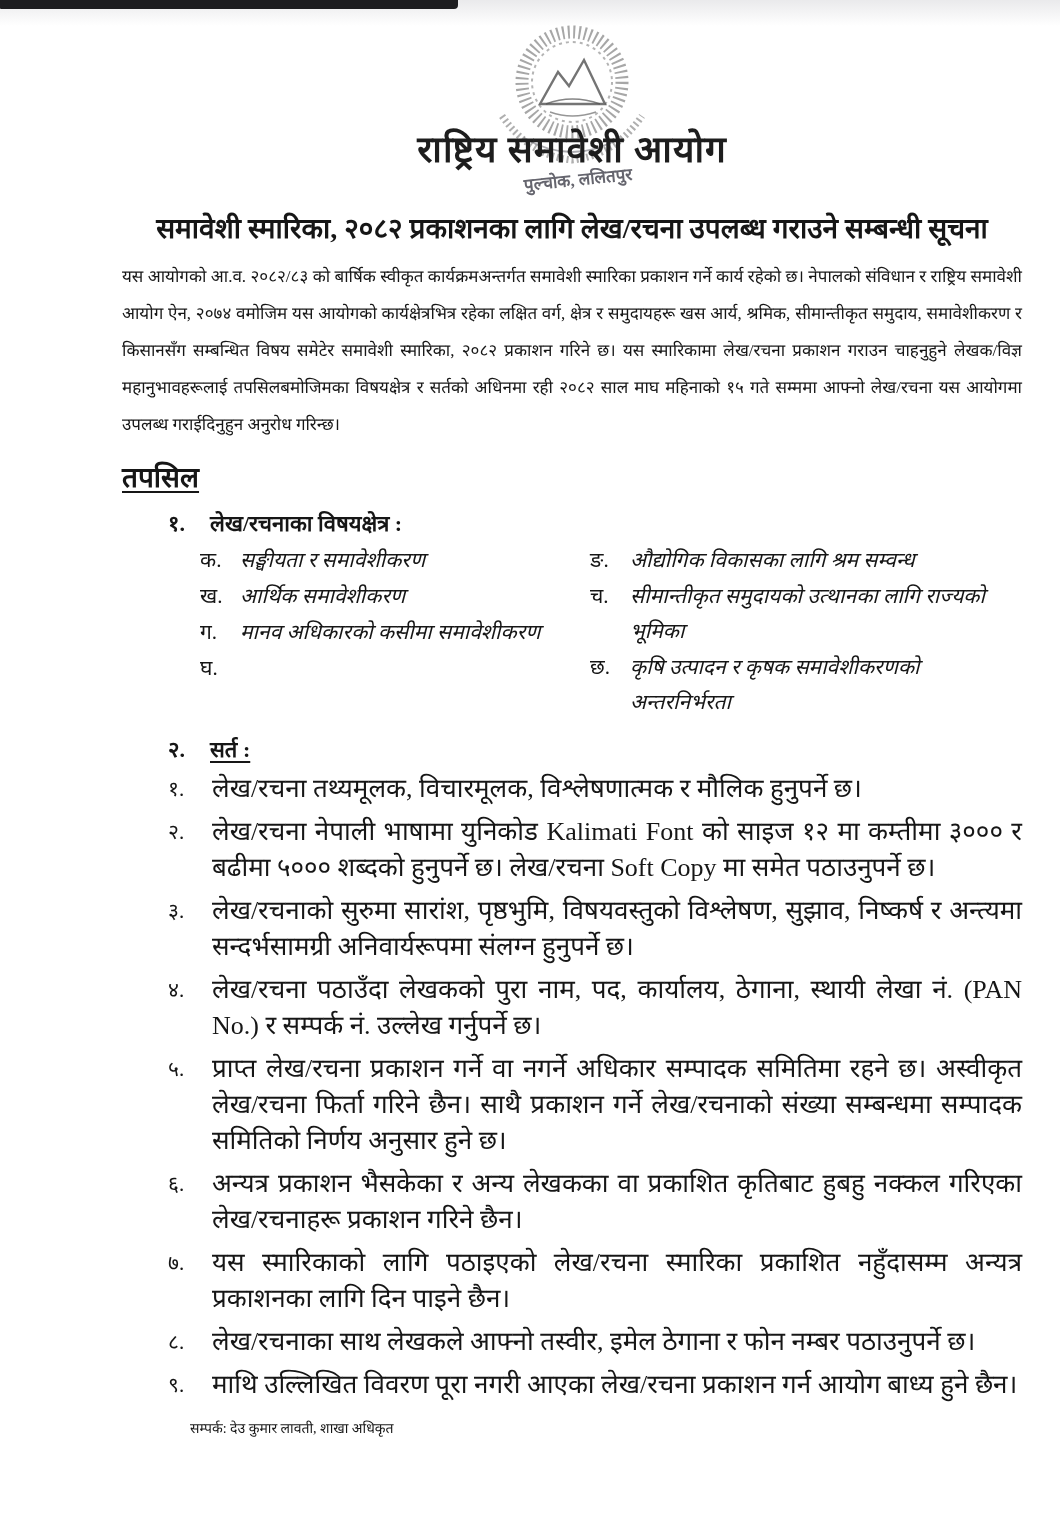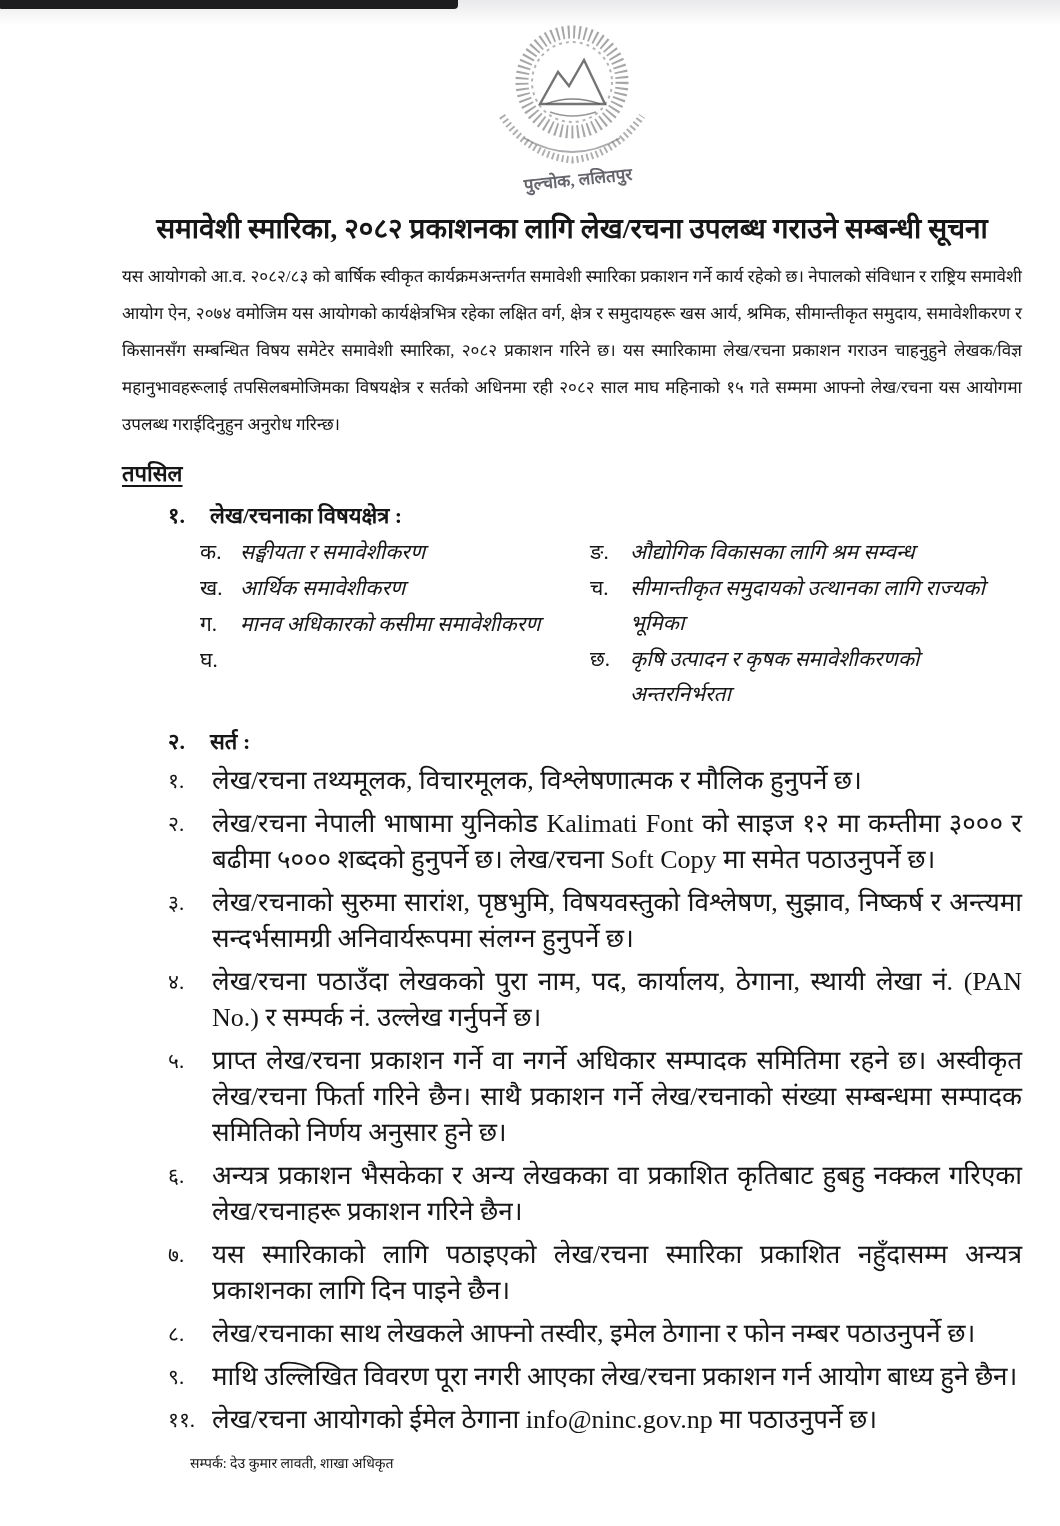--- a/index.html
+++ b/index.html
@@ -49,30 +49,30 @@
   .notice-title{
     text-align:center;
     font-size:28px;font-weight:bold;
     margin-top:4px;margin-bottom:12px;
   }
   .intro{
     font-size:17px;line-height:37px;text-align:justify;
   }
   .tapasil{
     margin-top:14px;
-    font-size:22px;font-weight:bold;text-decoration:underline;
+    font-size:28px;font-weight:bold;text-decoration:underline;
     text-underline-offset:4px;
   }
   .sec-head{
     display:flex;margin-left:46px;margin-top:12px;
     font-size:22px;font-weight:bold;
   }
   .sec-num{width:42px;flex:0 0 auto;}
   .sec-head .sec-title{flex:1;}
-  .sec-title.underlined{text-underline-offset:4px;width:auto;flex:0 0 auto;}
+  .sec-title.underlined{text-decoration:underline;text-underline-offset:4px;width:auto;flex:0 0 auto;}
   
   .topics{
     display:grid;grid-template-columns:390px 1fr;
     margin-left:78px;margin-top:6px;
     font-size:21px;line-height:35px;
   }
   .topic-col{display:flex;flex-direction:column;}
   .topic-item{display:flex;margin-bottom:1px;}
   .topic-marker{width:40px;flex:0 0 auto;}
   .topic-text{flex:1;padding-right:14px;font-style:italic;}
@@ -98,20 +98,21 @@
     <div class="header">
       <svg class="emblem" viewBox="0 0 200 170" xmlns="http://www.w3.org/2000/svg">
         <circle cx="100" cy="62" r="50" fill="none" stroke="#4a4a4a" stroke-width="13" stroke-dasharray="2 3.5" opacity="0.55"></circle>
         <circle cx="100" cy="62" r="40" fill="none" stroke="#555" stroke-width="2" stroke-dasharray="3 4" opacity="0.5"></circle>
         <path d="M68,84 L86,52 L97,66 L112,40 L133,84 Z" fill="none" stroke="#3a3a3a" stroke-width="2.4" opacity="0.8"></path>
         <path d="M74,84 Q100,74 128,84" fill="none" stroke="#3a3a3a" stroke-width="1.6" opacity="0.7"></path>
         <path d="M78,92 Q100,100 124,92" fill="none" stroke="#3a3a3a" stroke-width="1.4" opacity="0.6"></path>
         <path d="M30,96 Q58,136 100,140 Q142,136 170,96" fill="none" stroke="#4a4a4a" stroke-width="7" stroke-dasharray="2 3" opacity="0.5"></path>
         <path d="M52,118 Q100,146 148,118" fill="none" stroke="#50505a" stroke-width="2" opacity="0.55"></path>
       </svg>
+      <div class="org-name">राष्ट्रिय समावेशी आयोग</div>
       <div class="org-location">पुल्चोक, ललितपुर</div>
     </div>
 
     <div class="notice-title">समावेशी स्मारिका, २०८२ प्रकाशनका लागि लेख/रचना उपलब्ध गराउने सम्बन्धी सूचना</div>
 
     <div class="intro">यस आयोगको आ.व. २०८२/८३ को बार्षिक स्वीकृत कार्यक्रमअन्तर्गत समावेशी स्मारिका प्रकाशन गर्ने कार्य रहेको छ। नेपालको संविधान र राष्ट्रिय समावेशी आयोग ऐन, २०७४ वमोजिम यस आयोगको कार्यक्षेत्रभित्र रहेका लक्षित वर्ग, क्षेत्र र समुदायहरू खस आर्य, श्रमिक, सीमान्तीकृत समुदाय, समावेशीकरण र किसानसँग सम्बन्धित विषय समेटेर समावेशी स्मारिका, २०८२ प्रकाशन गरिने छ। यस स्मारिकामा लेख/रचना प्रकाशन गराउन चाहनुहुने लेखक/विज्ञ महानुभावहरूलाई तपसिलबमोजिमका विषयक्षेत्र र सर्तको अधिनमा रही २०८२ साल माघ महिनाको १५ गते सम्ममा आफ्नो लेख/रचना यस आयोगमा उपलब्ध गराईदिनुहुन अनुरोध गरिन्छ।</div>
 
     <div class="tapasil">तपसिल</div>
 
     <div class="sec-head">
@@ -188,24 +189,20 @@
           <div class="condition-text"><span>यस स्मारिकाको लागि पठाइएको लेख/रचना स्मारिका प्रकाशित नहुँदासम्म अन्यत्र प्रकाशनका लागि दिन पाइने छैन।</span></div>
         </div>
         <div class="condition-item">
           <span class="condition-marker">८.</span>
           <div class="condition-text"><span>लेख/रचनाका साथ लेखकले आफ्नो तस्वीर, इमेल ठेगाना र फोन नम्बर पठाउनुपर्ने छ।</span></div>
         </div>
         <div class="condition-item">
           <span class="condition-marker">९.</span>
           <div class="condition-text"><span>माथि उल्लिखित विवरण पूरा नगरी आएका लेख/रचना प्रकाशन गर्न आयोग बाध्य हुने छैन।</span></div>
         </div>
-        <div class="condition-item">
-          <span class="condition-marker">११.</span>
-          <div class="condition-text"><span>लेख/रचना आयोगको ईमेल ठेगाना </span><span class="latin-bold">info@ninc.gov.np</span><span> मा पठाउनुपर्ने छ।</span></div>
-        </div>
       </div>
 
     <div class="contact">
       <div>सम्पर्क: देउ कुमार लावती, शाखा अधिकृत</div>
       <div></div>
     </div>
 
   </div>
 </div>
 

